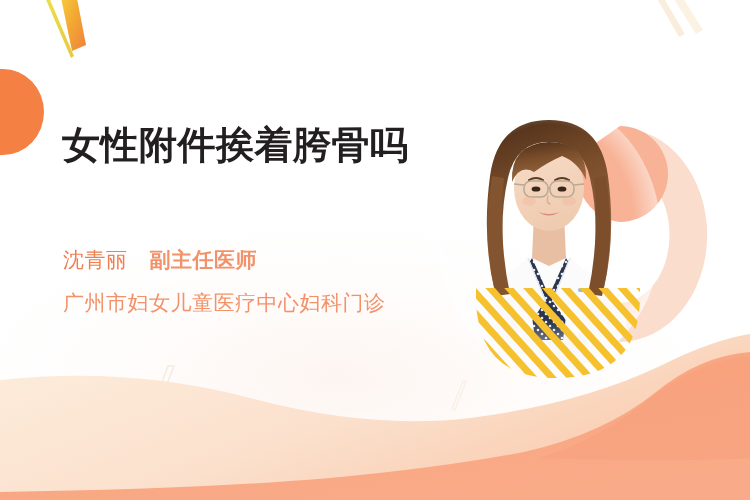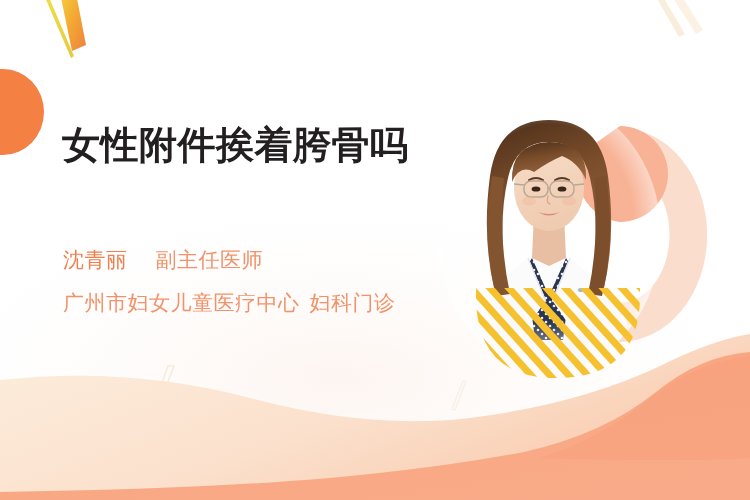--- a/index.html
+++ b/index.html
@@ -45,37 +45,37 @@
     font-size: 21px;
     line-height: 28px;
     white-space: nowrap;
   }
   #doctor-name {
     font-weight: 400;
     color: #ef7f4e;
     letter-spacing: 0.5px;
   }
   #doctor-title {
-    font-weight: 400;
+    font-weight: 700;
     color: #f2926a;
     letter-spacing: 0.5px;
-    margin-left: 28px;
+    margin-left: 22px;
   }
   #credit-hospital-row {
     position: absolute;
     left: 63px;
     top: 289px;
     font-size: 21px;
     line-height: 28px;
     font-weight: 400;
     color: #f2926a;
     letter-spacing: 0.5px;
     white-space: nowrap;
   }
-  #hospital-dept { margin-left: 10px; }
+  #hospital-dept { }
 </style>
 </head>
 <body>
 
 <div id="stage">
 
   <svg class="layer" viewBox="0 0 750 500" width="750" height="500" xmlns="http://www.w3.org/2000/svg">
     <defs>
       <linearGradient id="gradStripeTopLeft" x1="0" y1="0" x2="1" y2="1">
         <stop offset="0%" stop-color="#f6d33a"></stop>

